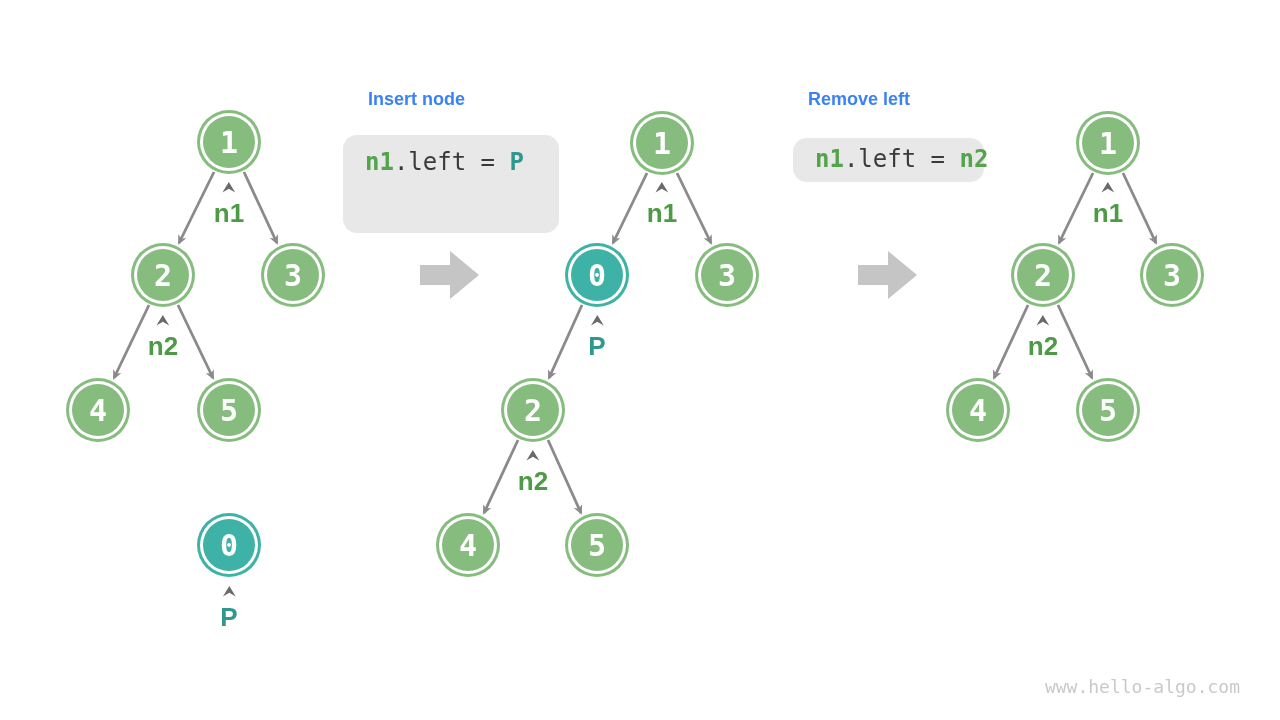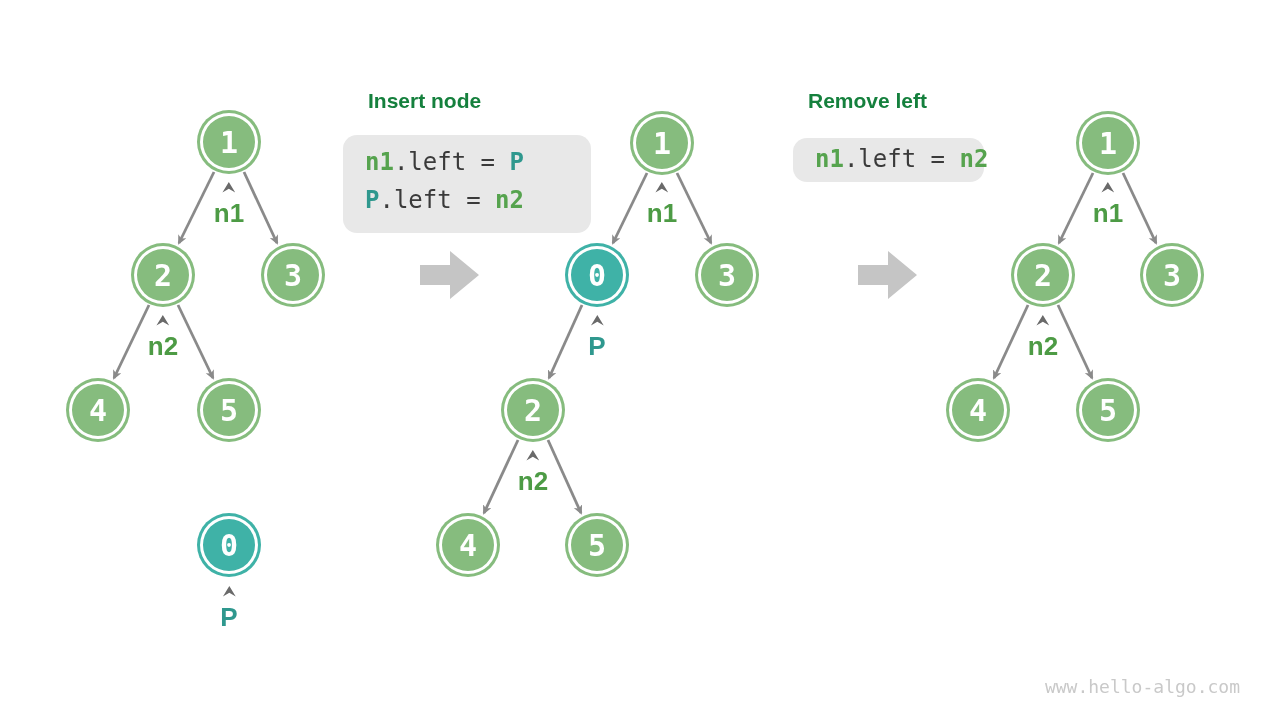--- a/index.html
+++ b/index.html
@@ -33,21 +33,21 @@
     gap: 7px;
     transform: translateX(-50%);
     z-index: 3;
   }
   .ptr-label .txt { font-size: 26px; font-weight: bold; line-height: 1; }
   .ptr-label .txt.green { color: #4D9B45; }
   .ptr-label .txt.teal  { color: #2F988E; }
 
   .section-title {
     position: absolute;
-    font-size: 21px; font-weight: bold; color: #15803d;
+    font-size: 18px; font-weight: bold; color: #3b82f6;
     z-index: 3;
   }
 
   .code-box {
     position: absolute;
     background: #E8E8E8;
     border-radius: 14px;
     font-family: "DejaVu Sans Mono", monospace;
     font-size: 24px; color: #3A3A3A;
     z-index: 3;
@@ -167,23 +167,22 @@
   <div class="ptr-label" style="left:1043px;top:315px">
     <svg width="14" height="11">
         <path d="M7,0 L13.4,10.5 L7,6.8 L0.6,10.5 Z" fill="#6A6A6A"></path>
       </svg>
     <span class="txt green">n2</span>
   </div>
 
   <div class="section-title" style="left:368px;top:89px">Insert node</div>
   <div class="section-title" style="left:808px;top:89px">Remove left</div>
 
-  <div class="code-box two-line" style="left:343px;top:135px;width:248px;height:90px">
+  <div class="code-box two-line" style="left:343px;top:135px;width:216px;height:90px">
     <div class="code-line"><span class="tok-green">n1</span><span>.left = </span><span class="tok-teal">P</span></div>
-    <div class="code-line"><span class="tok-teal">P</span><span>.left = </span><span class="tok-green">n2</span></div>
   </div>
 
   <div class="code-box one-line" style="left:793px;top:138px;width:191px;height:44px">
     <div class="code-line"><span class="tok-green">n1</span><span>.left = </span><span class="tok-green">n2</span></div>
   </div>
 
   <div class="watermark">www.hello-algo.com</div>
 
 </div>
 

